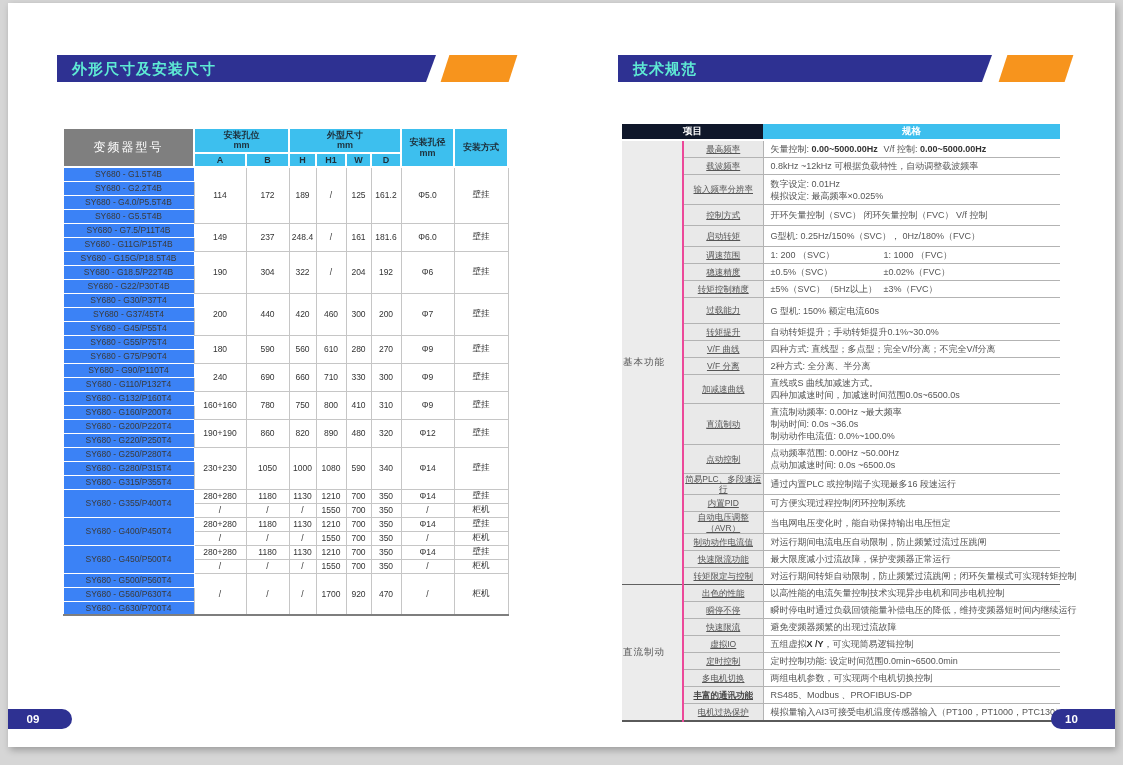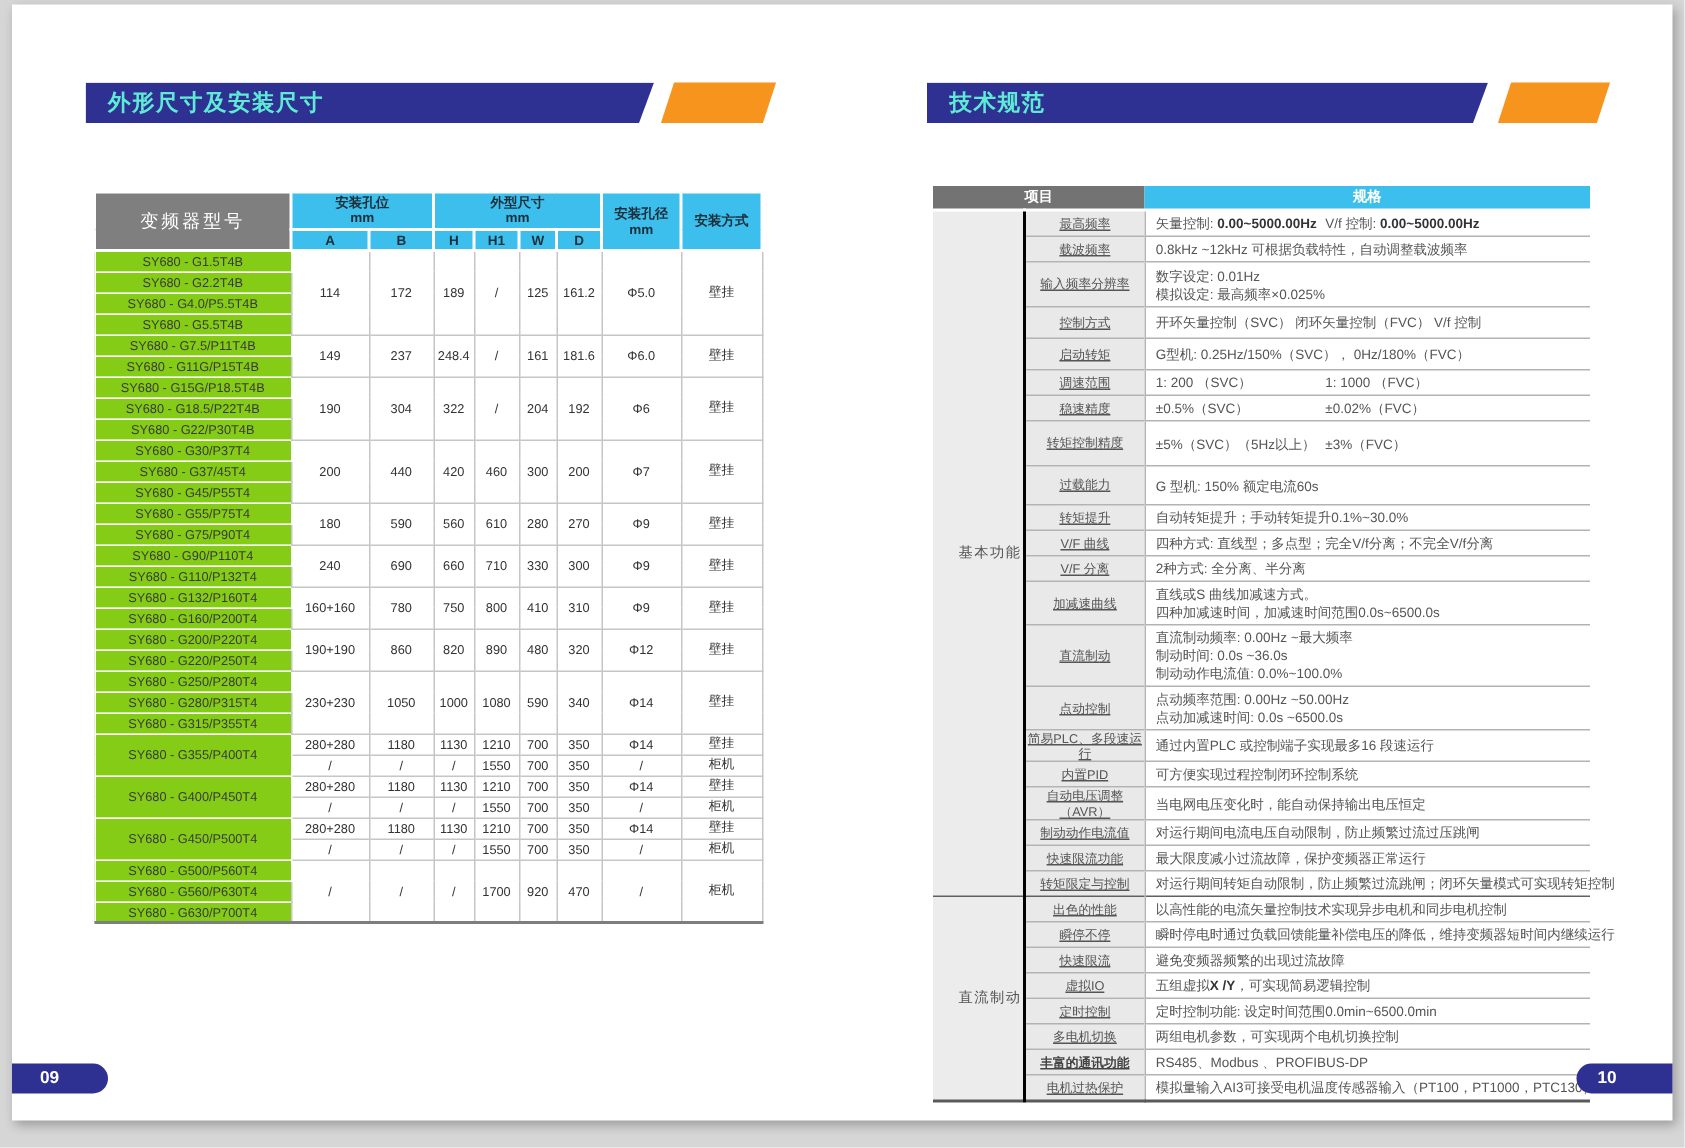--- a/index.html
+++ b/index.html
@@ -43,47 +43,47 @@
     background:#7f7f7f;color:#fff;font-size:12px;letter-spacing:2px;
     text-align:center;vertical-align:middle;border:2px solid #fff;
   }
   .chead{
     background:#3dbfee;color:#1d2f3a;font-size:9px;font-weight:bold;
     text-align:center;vertical-align:middle;border:2px solid #fff;line-height:1.15;padding:1px 0;
   }
   .hrow1{height:26px;}
   .hrow2{height:15px;}
   .mcell{
-    background:#84cc16;color:#3a3a3a;font-size:8.5px;text-align:center;
+    background:#3b82f6;color:#3a3a3a;font-size:8.5px;text-align:center;
     border:1px solid #fff;padding:0 2px;white-space:nowrap;
   }
   .dcell{
     background:#fff;color:#333;font-size:8.5px;text-align:center;
     border:1px solid #c6c6c6;padding:0;white-space:nowrap;
   }
   .dimtable tbody tr{height:14px;}
 
   
   .spectable{
     position:absolute;left:614px;top:121px;width:438px;
     border-collapse:collapse;table-layout:fixed;
     border-bottom:2px solid #5a5a5a;
   }
   .spectable td{box-sizing:border-box;}
   .hgreen{
-    background:#737373;color:#fff;font-size:9.5px;font-weight:bold;text-align:center;
+    background:#0f172a;color:#fff;font-size:9.5px;font-weight:bold;text-align:center;
     height:13px;border-bottom:2px solid #fff;
   }
   .hcyan{
     background:#3dbfee;color:#fff;font-size:9.5px;font-weight:bold;text-align:center;
     height:13px;border-bottom:2px solid #fff;
   }
   .gcell{
-    background:#ececec;color:#555;font-size:9.5px;text-align:right;vertical-align:middle;
-    border-right:2px solid #000000;letter-spacing:1px;
+    background:#ececec;color:#555;font-size:9.5px;text-align:left;vertical-align:middle;
+    border-right:2px solid #ec4899;letter-spacing:1px;
   }
   .icell{
     background:#e9e9e9;color:#555;font-size:8.5px;text-align:center;vertical-align:middle;
     border-top:1px solid #b3b3b3;padding:0 1px;line-height:1.2;text-decoration:underline;
   }
   .scell{
     background:#fff;color:#555;font-size:9px;text-align:left;vertical-align:middle;
     border-top:1px solid #b3b3b3;border-left:1px solid #b3b3b3;padding:2px 7px;
   }
   .spectable tr:first-child .icell,
@@ -427,21 +427,21 @@
             <td class="scell">
               <div class="sline"><span class="c1"><span>1: 200 （SVC）</span></span><span class="c2"><span>1: 1000 （FVC）</span></span></div>
             </td>
           </tr>
           <tr style="height: 17px;">
             <td class="icell">稳速精度</td>
             <td class="scell">
               <div class="sline"><span class="c1"><span>±0.5%（SVC）</span></span><span class="c2"><span>±0.02%（FVC）</span></span></div>
             </td>
           </tr>
-          <tr style="height: 30px;">
+          <tr style="height: 17px;">
             <td class="icell">转矩控制精度</td>
             <td class="scell">
               <div class="sline"><span class="c1"><span>±5%（SVC）（5Hz以上）</span></span><span class="c2"><span>±3%（FVC）</span></span></div>
             </td>
           </tr>
           <tr style="height: 26px;">
             <td class="icell">过载能力</td>
             <td class="scell">
               <div class="sline"><span>G 型机: 150% 额定电流60s</span></div>
             </td>

